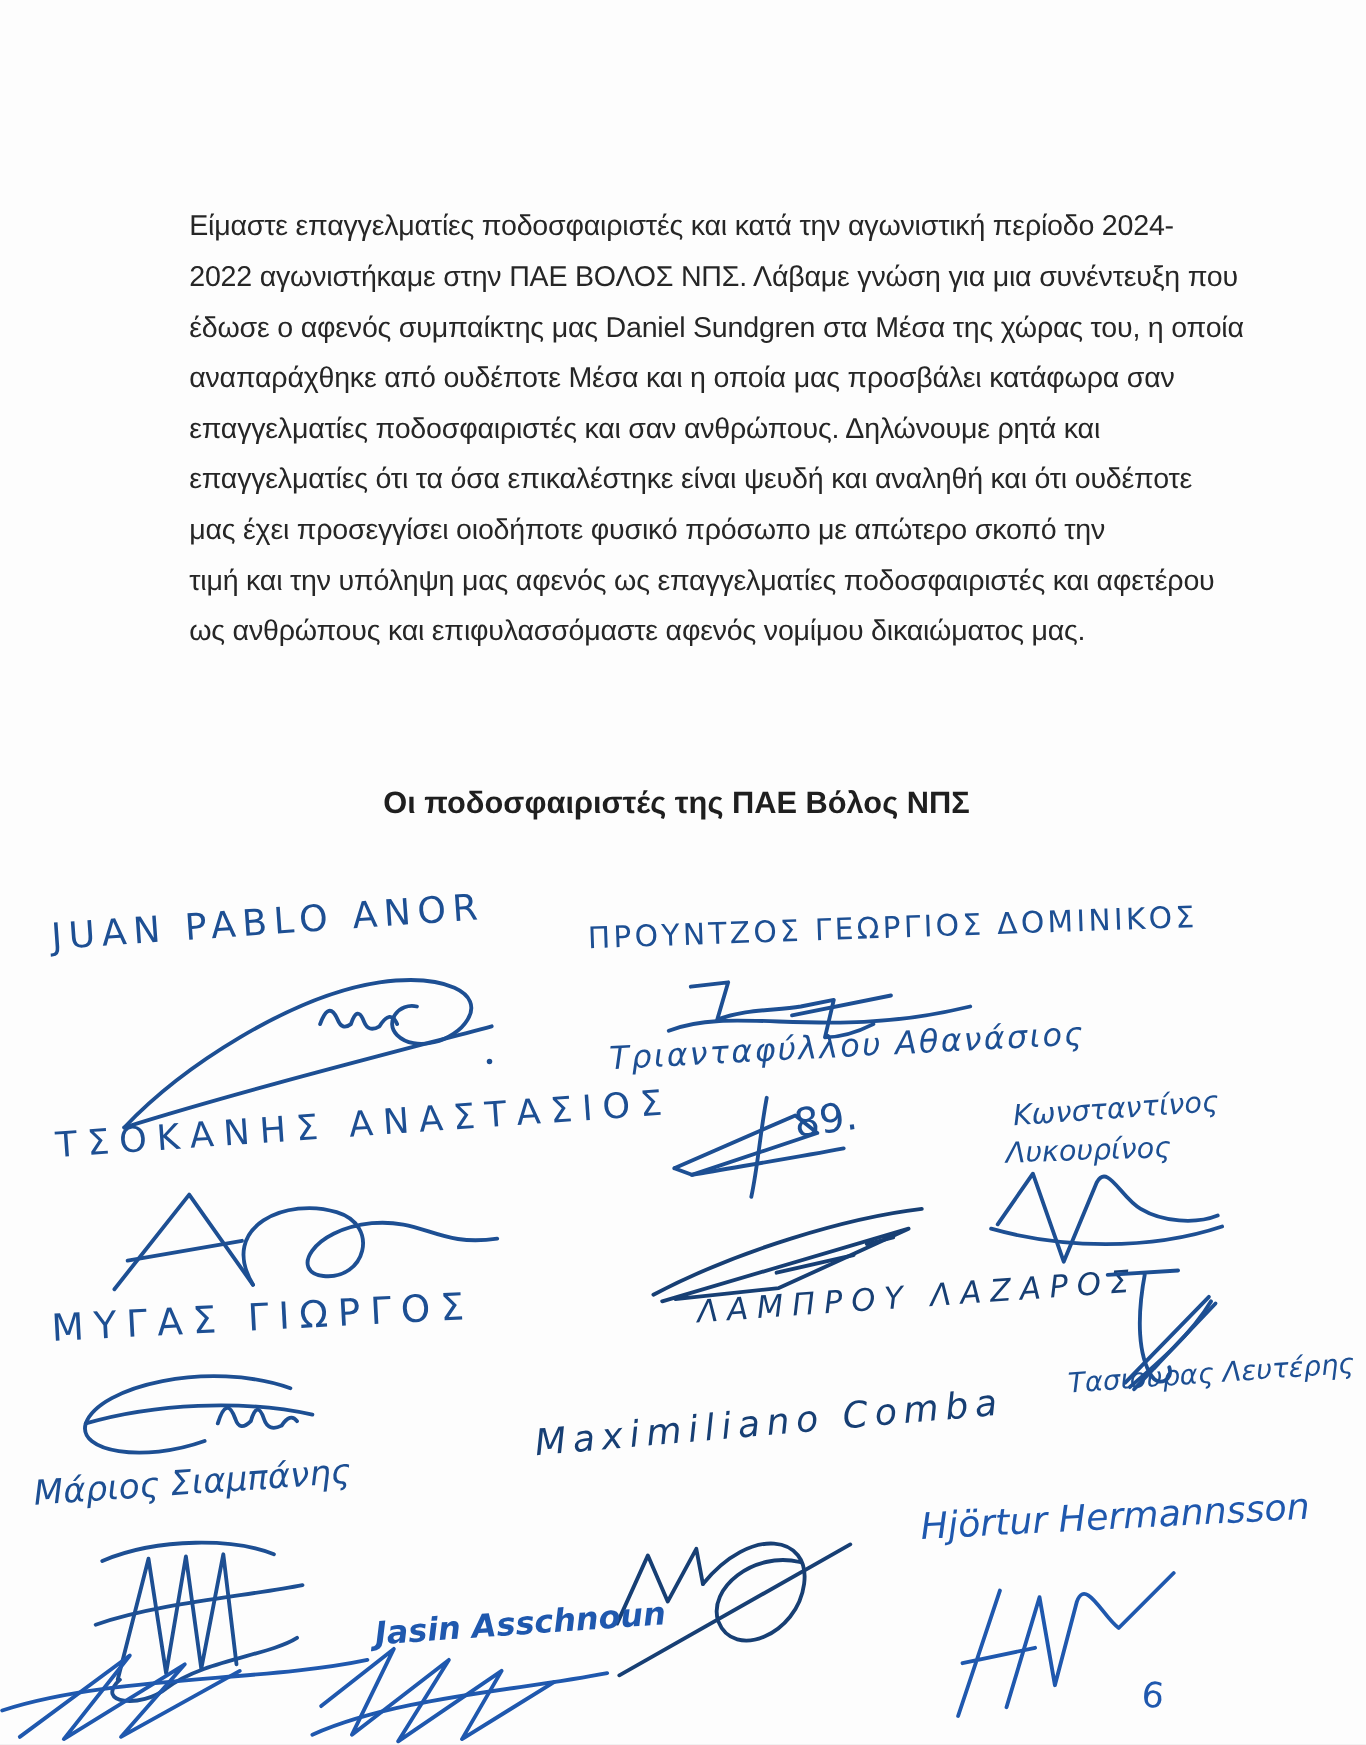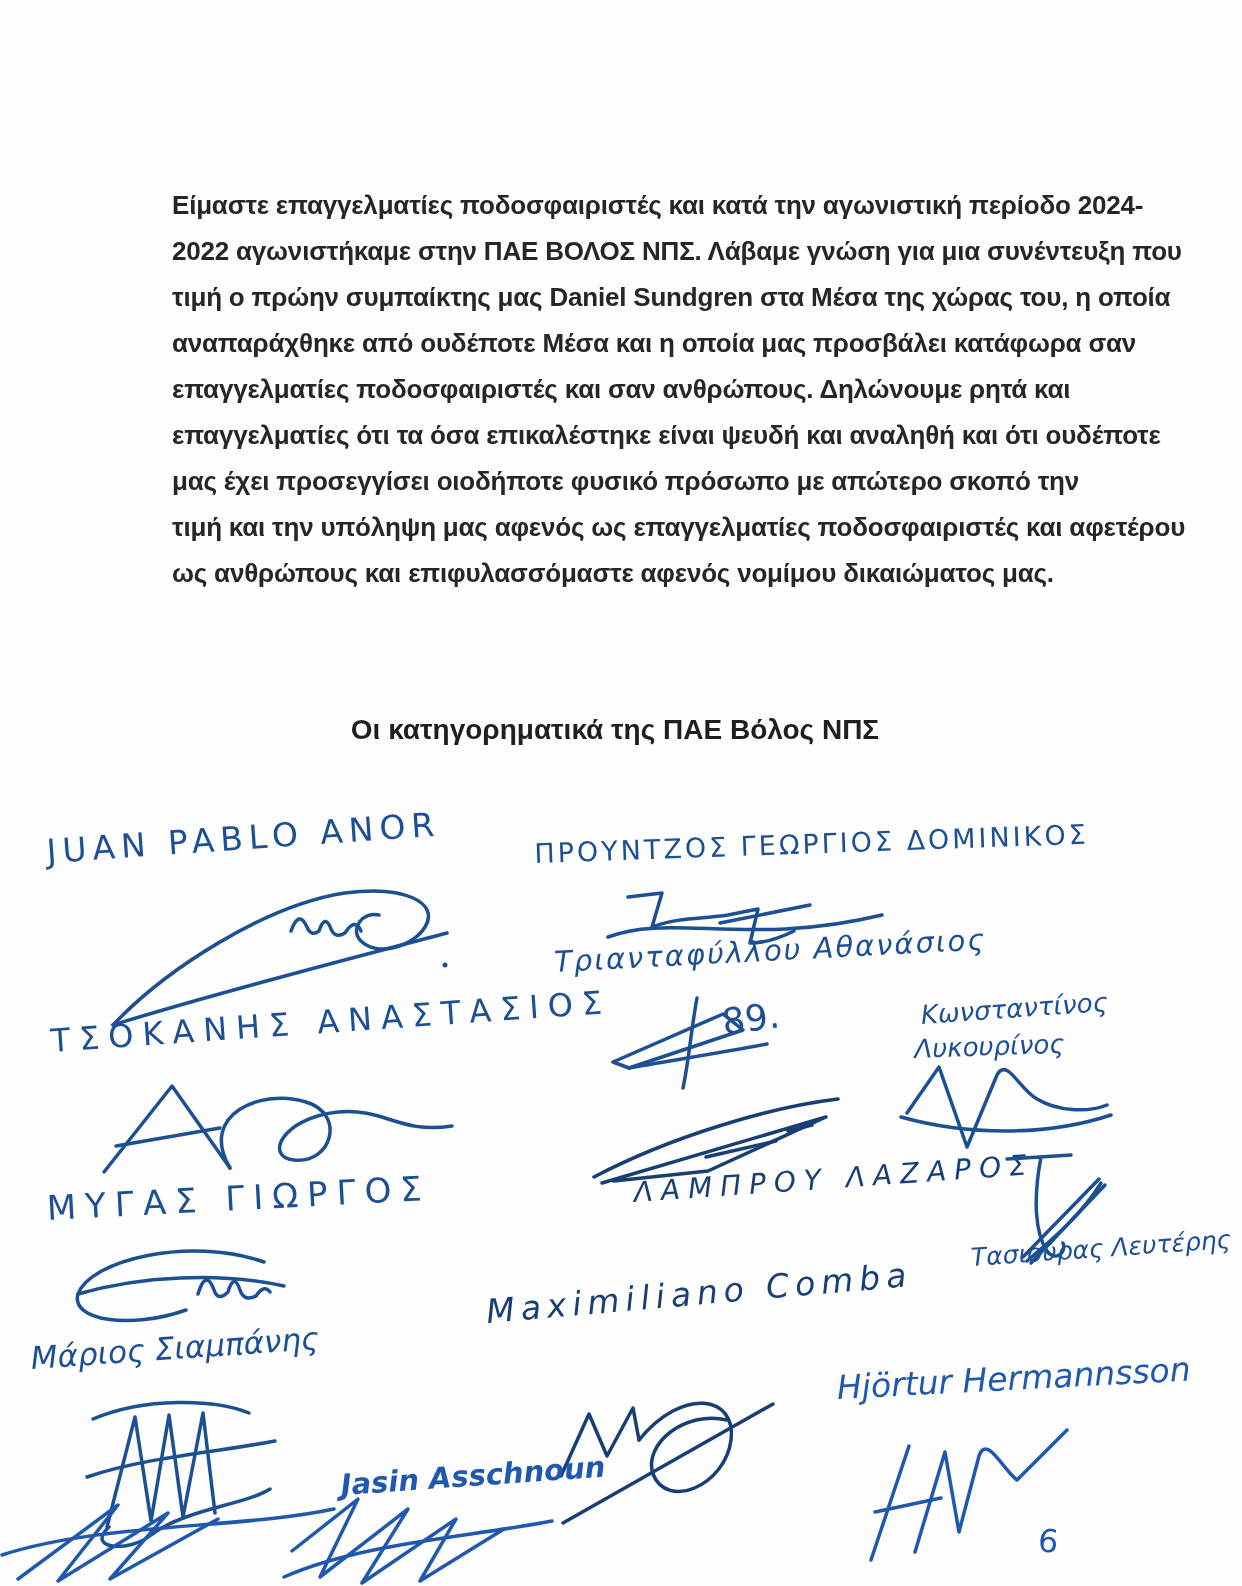--- a/index.html
+++ b/index.html
@@ -27,21 +27,20 @@
     width: 900px;
     color: var(--text);
     font-size: 26px;
     font-family: "Liberation Sans", sans-serif;
   }
   .body-line {
     height: 46px;
     line-height: 46px;
     white-space: nowrap;
     letter-spacing: -0.2px;
-    font-weight: bold;
   }
   .heading {
     position: absolute;
     left: 170px;
     top: 714px;
     width: 890px;
     text-align: center;
     font-size: 28px;
     font-weight: bold;
     color: #1f1f1f;
@@ -78,30 +77,30 @@
   }
 </style>
 </head>
 <body>
 
 <div class="page">
 
   <div class="body-text">
     <div class="body-line">Είμαστε επαγγελματίες ποδοσφαιριστές και κατά την αγωνιστική περίοδο 2024-</div>
     <div class="body-line">2022 αγωνιστήκαμε στην ΠΑΕ ΒΟΛΟΣ ΝΠΣ. Λάβαμε γνώση για μια συνέντευξη που</div>
-    <div class="body-line">τιμή ο πρώην συμπαίκτης μας Daniel Sundgren στα Μέσα της χώρας του, η οποία</div>
+    <div class="body-line">έδωσε ο αφενός συμπαίκτης μας Daniel Sundgren στα Μέσα της χώρας του, η οποία</div>
     <div class="body-line">αναπαράχθηκε από ουδέποτε Μέσα και η οποία μας προσβάλει κατάφωρα σαν</div>
     <div class="body-line">επαγγελματίες ποδοσφαιριστές και σαν ανθρώπους. Δηλώνουμε ρητά και</div>
     <div class="body-line">επαγγελματίες ότι τα όσα επικαλέστηκε είναι ψευδή και αναληθή και ότι ουδέποτε</div>
     <div class="body-line">μας έχει προσεγγίσει οιοδήποτε φυσικό πρόσωπο με απώτερο σκοπό την</div>
     <div class="body-line">τιμή και την υπόληψη μας αφενός ως επαγγελματίες ποδοσφαιριστές και αφετέρου</div>
     <div class="body-line">ως ανθρώπους και επιφυλασσόμαστε αφενός νομίμου δικαιώματος μας.</div>
   </div>
 
-  <div class="heading">Οι κατηγορηματικά της ΠΑΕ Βόλος ΝΠΣ</div>
+  <div class="heading">Οι ποδοσφαιριστές της ΠΑΕ Βόλος ΝΠΣ</div>
 
   <div class="sig-name hand-caps" style="left:48px; top:832px; font-size:33px; transform:rotate(-4deg);">JUAN PABLO ANOR</div>
   <svg class="scribble" style="left:95px; top:865px;" width="380" height="170" viewBox="0 0 380 170">
     <path d="M18 160 C70 105 170 40 250 28 C310 20 345 38 330 62 C318 82 282 92 266 76 C254 64 268 46 284 50"></path>
     <path d="M18 160 C120 128 250 95 352 68"></path>
     <path d="M196 66 q8 -22 16 -4 q4 10 12 4 q6 -18 12 -2 q4 10 14 4 q10 -16 16 -2"></path>
     <circle cx="350" cy="100" r="2.5" fill="currentColor" stroke="none"></circle>
   </svg>
 
   <div class="sig-name hand-caps" style="left:535px; top:838px; font-size:27px; letter-spacing:3px; transform:rotate(-2deg);">ΠΡΟΥΝΤΖΟΣ ΓΕΩΡΓΙΟΣ ΔΟΜΙΝΙΚΟΣ</div>

